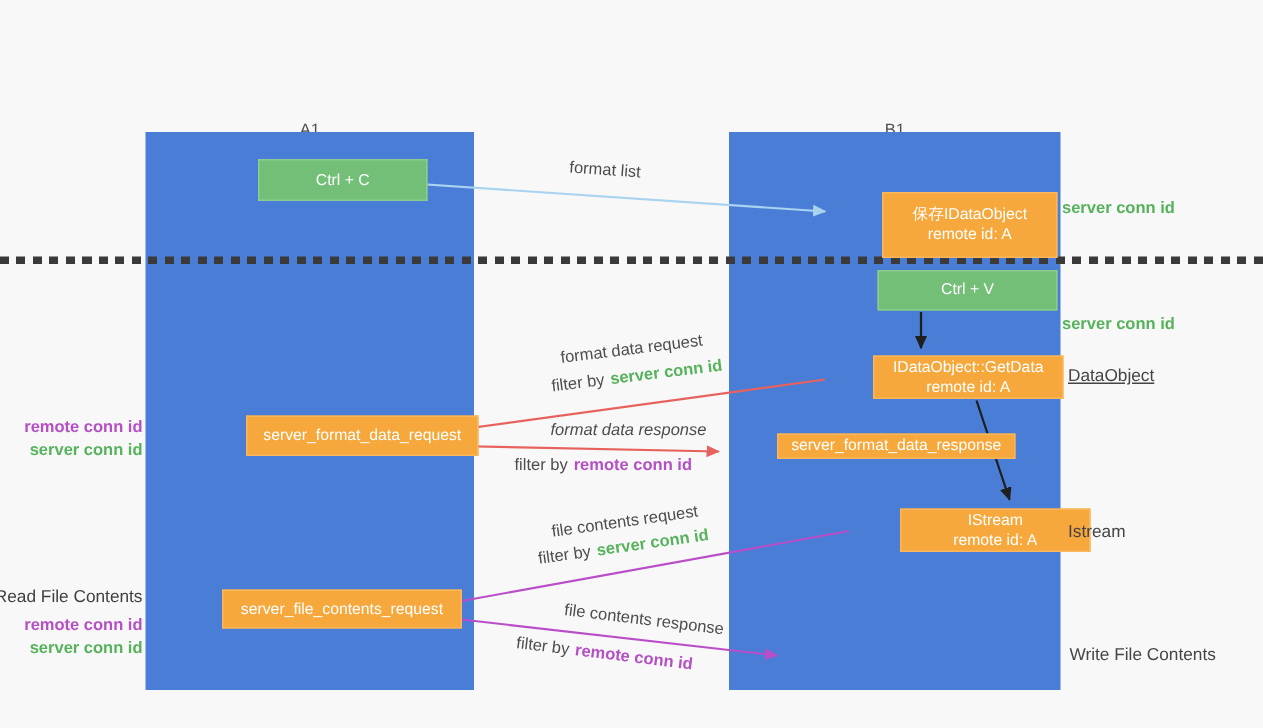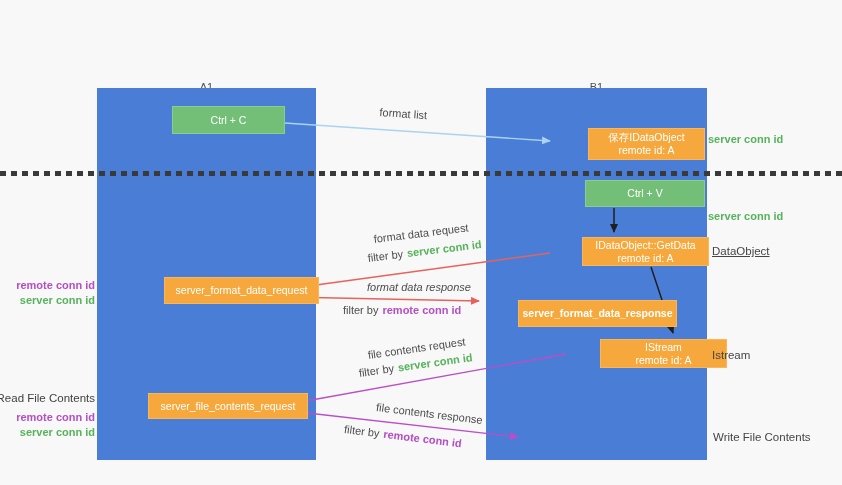--- a/index.html
+++ b/index.html
@@ -80,39 +80,39 @@
     <line x1="288" y1="297" x2="479" y2="301" stroke="#e7625c" stroke-width="1.4" marker-end="url(#ah-red)"></line>
     <line x1="651" y1="267" x2="673" y2="333" stroke="#1f1f1f" stroke-width="1.5" marker-end="url(#ah-black)"></line>
     <line x1="566" y1="354" x2="295" y2="403" stroke="#ba4dc8" stroke-width="1.4" marker-end="url(#ah-purple)"></line>
     <line x1="290" y1="411" x2="518" y2="437" stroke="#ba4dc8" stroke-width="1.4" marker-end="url(#ah-purple)"></line>
   </svg>
 
   <div class="node green" style="left:140px;top:106px;width:113px;height:28px;">
     <div>Ctrl + C</div>
   </div>
 
-  <div class="node orange" style="left:556px;top:128px;width:117px;height:32px;">
+  <div class="node orange" style="left:556px;top:128px;width:117px;height:44px;">
     <div>保存IDataObject</div>
     <div>remote id: A</div>
   </div>
 
   <div class="node green" style="left:553px;top:180px;width:120px;height:27px;text-align:right;">
     <div>Ctrl + V</div>
   </div>
 
   <div class="node orange" style="left:550px;top:237px;width:127px;height:29px;">
     <div>IDataObject::GetData</div>
     <div>remote id: A</div>
   </div>
 
   <div class="node orange" style="left:132px;top:277px;width:155px;height:27px;">
     <div>server_format_data_request</div>
   </div>
 
-  <div class="node orange" style="left:486px;top:300px;width:159px;height:27px;font-weight:bold;">
+  <div class="node orange" style="left:486px;top:289px;width:159px;height:17px;">
     <div>server_format_data_response</div>
   </div>
 
   <div class="node orange" style="left:568px;top:339px;width:127px;height:29px;">
     <div>IStream</div>
     <div>remote id: A</div>
   </div>
 
   <div class="node orange" style="left:116px;top:393px;width:160px;height:26px;">
     <div>server_file_contents_request</div>

